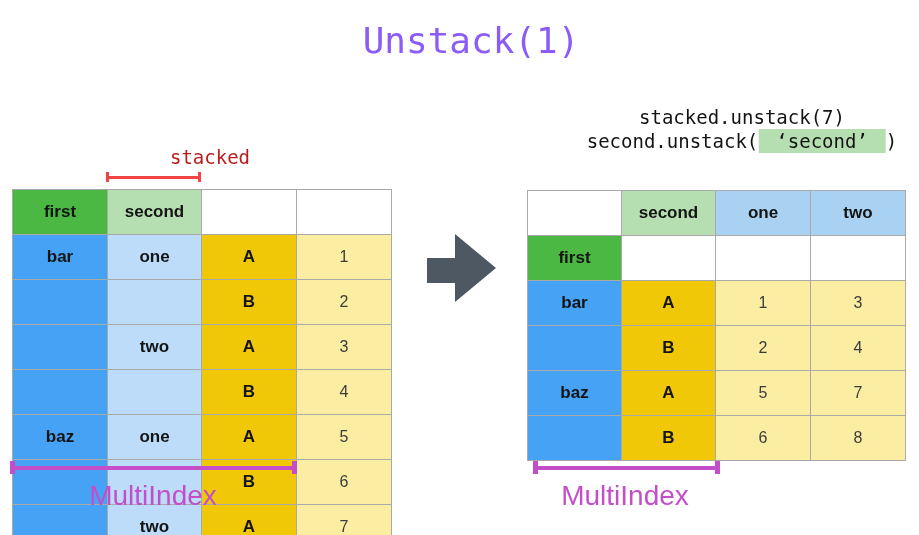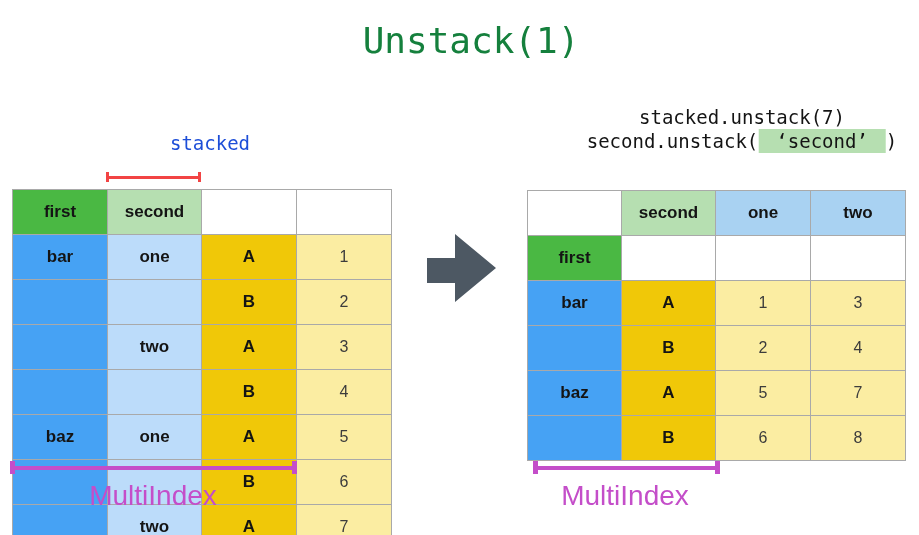--- a/index.html
+++ b/index.html
@@ -3,23 +3,23 @@
 <meta charset="utf-8">
 <style>
   html,body{margin:0;padding:0;background:#fff;}
   #canvas{position:relative;width:919px;height:535px;background:#fff;overflow:hidden;
           font-family:"Liberation Sans",sans-serif;}
 
   .abs{position:absolute;}
 
   
   .title{left:471px;top:20px;transform:translateX(-50%);
-         font:500 36px "DejaVu Sans Mono",monospace;color:#15803d;white-space:nowrap;}
-  .stacked-label{left:210px;top:132px;transform:translateX(-50%);
-         font:400 19px "DejaVu Sans Mono",monospace;color:#1d4ed8;white-space:nowrap;}
+         font:500 36px "DejaVu Sans Mono",monospace;color:#8b5cf6;white-space:nowrap;}
+  .stacked-label{left:210px;top:146px;transform:translateX(-50%);
+         font:400 19px "DejaVu Sans Mono",monospace;color:#b91c1c;white-space:nowrap;}
   .code-block{left:742px;top:106px;transform:translateX(-50%);text-align:center;
          font:400 19px "DejaVu Sans Mono",monospace;color:#141414;white-space:nowrap;}
   .code-block .ln1{line-height:23px;}
   .code-block .ln-or{font-size:15px;line-height:21px;color:#b3b3b3;}
   .code-block .ln2{line-height:25px;}
   .hl{background:var(--header_light_green,#b6dfb1);padding:1px 18px;}
 
   
   .hbracket{position:absolute;display:flex;align-items:center;}
   .hbracket .cap{align-self:stretch;}

